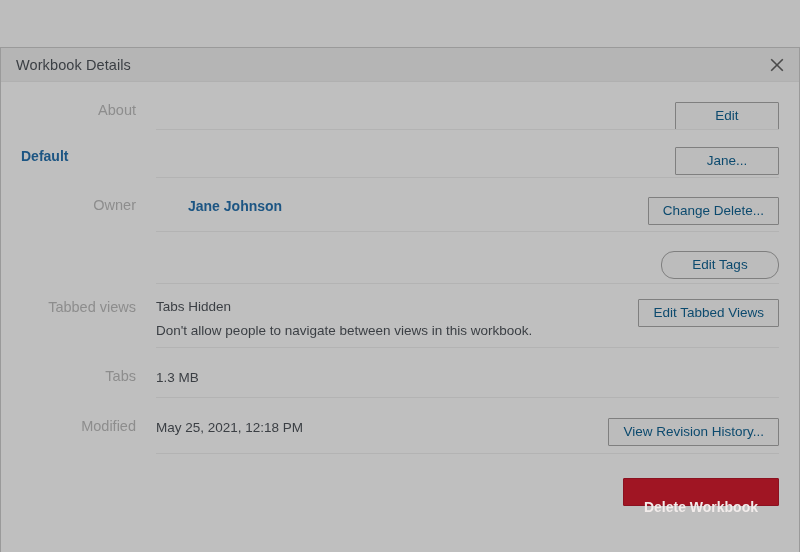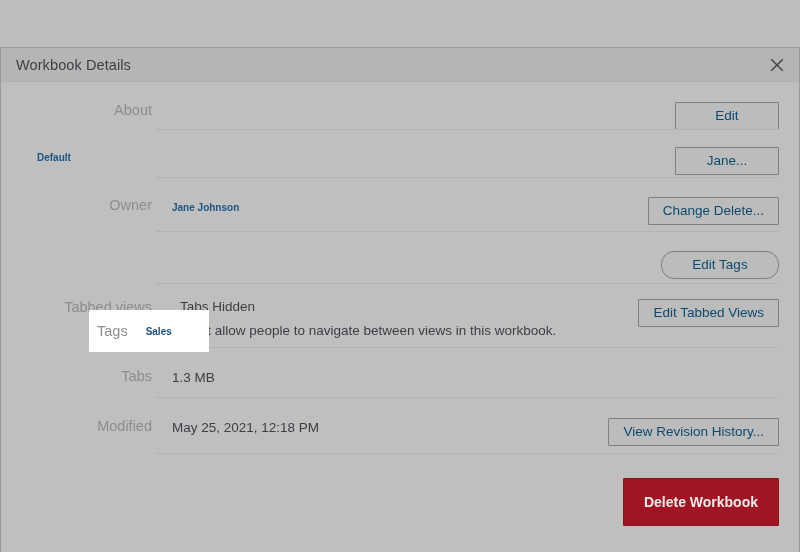--- a/index.html
+++ b/index.html
@@ -63,21 +63,21 @@
     padding: 0;
     background: #bfbfbf;
     height: 517px;
     box-sizing: border-box;
   }
 
   .row {
     position: relative;
     display: flex;
     align-items: flex-start;
-    padding: 0 20px 0 16px;
+    padding: 0 20px 0 0;
     box-sizing: border-box;
   }
   
   .row .divider {
     position: absolute;
     left: 155px;
     right: 20px;
     bottom: 0;
     height: 1px;
     background: #b3b3b3;
@@ -94,21 +94,21 @@
   }
 
   .value-area {
     flex: 1 1 auto;
     padding-left: 20px;
     min-width: 0;
   }
 
   .link {
     color: #1c5583;
-    font-size: 10px;
+    font-size: 14px;
     font-weight: bold;
     text-decoration: none;
     cursor: pointer;
     white-space: nowrap;
   }
   .plain {
     color: #3b3f44;
     font-size: 13.5px;
     white-space: nowrap;
   }
@@ -140,44 +140,44 @@
     white-space: nowrap;
     box-sizing: border-box;
   }
 
   button.danger {
     background: #a01523;
     border: 1px solid #8b1120;
     color: #f2eceb;
     font-weight: bold;
     font-size: 14px;
-    height: 48px;
+    height: 28px;
     line-height: 30px;
-    padding: 5px 20px;
+    padding: 13px 20px;
   }
 
   
   .highlight {
     position: absolute;
     background: #ffffff;
     border-radius: 1px;
     z-index: 2;
     display: flex;
     align-items: center;
   }
   .highlight .label {
     color: #8d8d8d;
   }
 
   
   #row-about       { height: 48px; padding-top: 20px; }
   #row-project     { height: 48px; padding-top: 17px; }
-  #row-owner       { height: 54px; padding-top: 19px; }
+  #row-owner       { height: 54px; padding-top: 19px; gap: 32px; }
   #row-tags        { height: 52px; padding-top: 19px; }
-  #row-tabbed      { height: 64px; padding-top: 15px; gap: 8px; }
+  #row-tabbed      { height: 64px; padding-top: 15px; }
   #row-size        { height: 50px; padding-top: 20px; }
   #row-modified    { height: 56px; padding-top: 20px; }
   #row-delete      { height: 60px; padding-top: 24px; }
 
   .footer-row {
     display: flex;
     justify-content: flex-end;
     padding: 0 20px 0 0;
   }
 </style>
@@ -267,19 +267,15 @@
       <div class="btn-area">
         <button class="ui-btn">View Revision History...</button>
       </div>
       <div class="divider"></div>
     </div>
 
     <div class="row footer-row" id="row-delete">
       <button class="ui-btn danger">Delete Workbook</button>
     </div>
 
-    <div class="highlight" id="tags-highlight" style="left:88px; top:228px; width:120px; height:42px;">
-      <div class="label" style="width:auto; min-width:0; margin-left:8px; font-size:14.5px;">Tags</div>
-      <a class="link" href="#" style="margin-left:18px;">Sales</a>
-    </div>
 
   </div>
 </div>
 
 </body></html>

